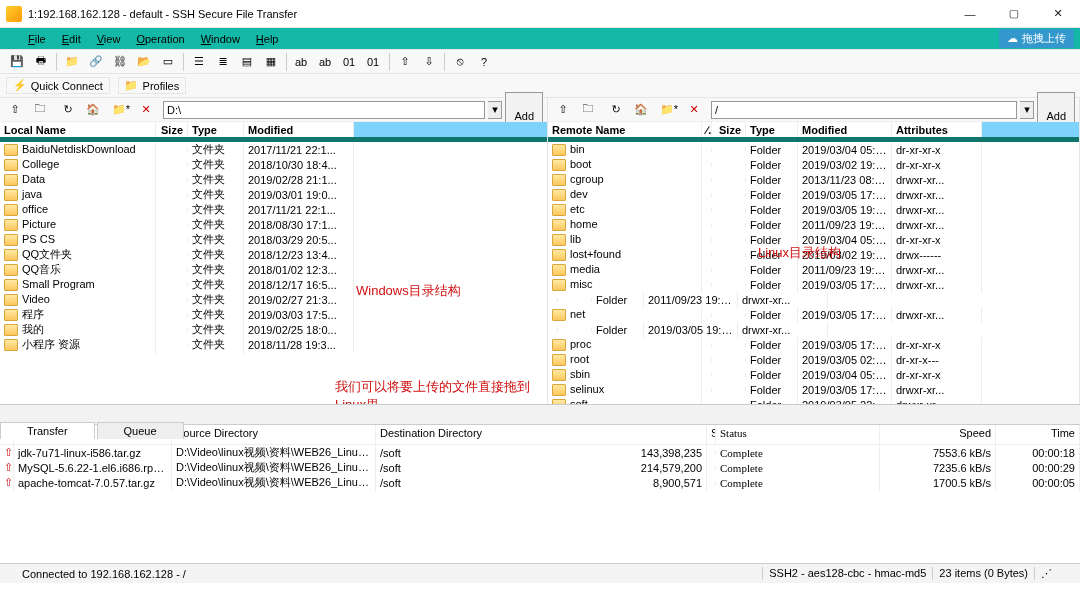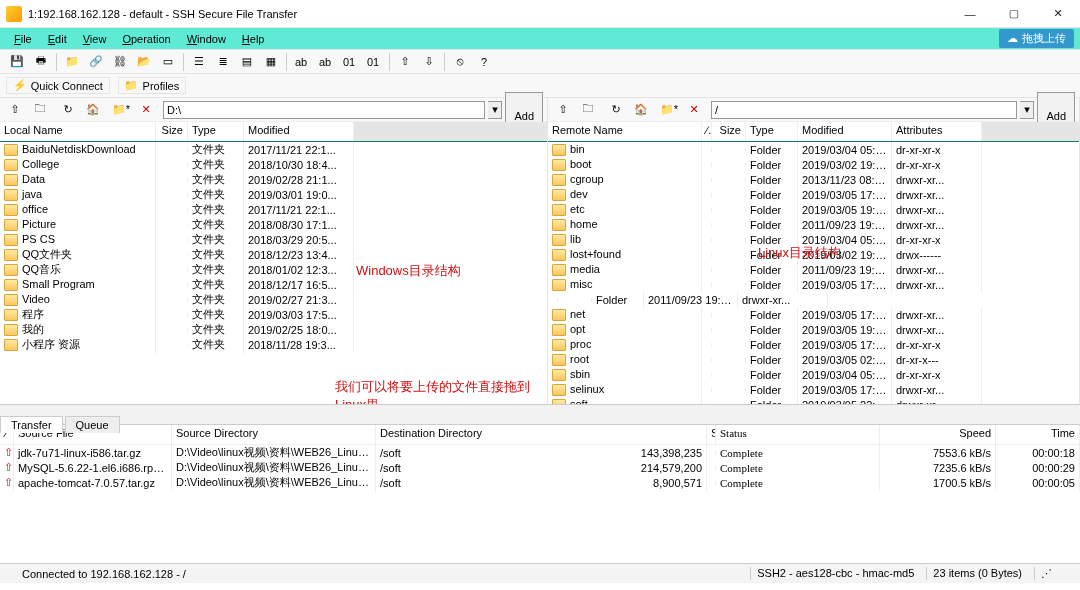--- a/index.html
+++ b/index.html
@@ -1,58 +1,58 @@
 <!DOCTYPE html>
 <html><head>
 <meta charset="utf-8">
 <style>
 * { margin:0; padding:0; box-sizing:border-box; font-family:"Microsoft YaHei","Segoe UI",Tahoma,sans-serif; font-size:11px; }
 body { background:#fff; width:1080px; height:590px; overflow:hidden; position:relative; }
 .titlebar { height:28px; display:flex; align-items:center; background:#fff; border-bottom:1px solid #e5e5e5; }
 .titlebar .icon { width:16px; height:16px; margin:0 6px; background:linear-gradient(135deg,#ffcc33,#ff9900); border-radius:2px; }
 .titlebar .title { flex:1; color:#000; }
 .titlebar .winbtn { width:44px; height:28px; display:flex; align-items:center; justify-content:center; color:#222; }
-.menubar { height:22px; display:flex; align-items:center; padding-left:6px; border-bottom:1px solid #e5e5e5; background:#5eead4; }
+.menubar { height:22px; display:flex; align-items:center; padding-left:20px; border-bottom:1px solid #e5e5e5; background:#14b8a6; }
 .menubar .m { padding:2px 8px; text-decoration:underline; text-decoration-color:transparent; }
 .menubar .m:first-letter { text-decoration:underline; }
 .menubar .cloud { margin-left:auto; margin-right:6px; display:flex; align-items:center; gap:4px; background:#3399cc; color:#fff; border-radius:2px; padding:2px 8px; }
 .toolbar { height:24px; display:flex; align-items:center; gap:2px; padding:0 6px; border-bottom:1px solid #e5e5e5; background:#f8f8f8; }
 .toolbar .btn, .bar .btn { width:22px; height:20px; display:flex; align-items:center; justify-content:center; border:1px solid transparent; }
 .toolbar .sep { width:1px; height:18px; background:#ccc; margin:0 2px; }
 .quickbar { height:24px; display:flex; align-items:center; gap:8px; padding:0 6px; border-bottom:1px solid #e5e5e5; background:#f8f8f8; }
 .quickbar .q { display:flex; align-items:center; gap:4px; padding:1px 6px; border:1px solid #e5e5e5; }
 .panes { display:flex; height:306px; }
 .pane { display:flex; flex-direction:column; border-right:1px solid #e5e5e5; }
 .left { width:548px; } .right { flex:1; }
 .bar { height:24px; display:flex; align-items:center; gap:3px; padding:0 4px; border-bottom:1px solid #eee; background:#f8f8f8; }
 .bar input { flex:1; height:18px; border:1px solid #999; padding:0 3px; font-size:11px; }
 .bar .add { height:32px; padding:17px 8px; border:1px solid #999; background:#f2f2f2; }
 .bar .dd { width:14px; height:18px; border:1px solid #999; border-left:none; display:flex; align-items:center; justify-content:center; background:#eee; }
-.hdr { height:20px; display:flex; background:#e5e5e5; border-bottom:1px solid #0f766e; font-weight:normal; }
+.hdr { height:20px; display:flex; background:#7dd3fc; border-bottom:5px solid #0f766e; font-weight:bold; }
 .hdr div, .row div { border-right:1px solid #eee; padding:2px 4px; white-space:nowrap; overflow:hidden; text-overflow:ellipsis; }
 .hdr div { background:#fff; color:#000; }
 .rows { overflow:auto; flex:1; position:relative; }
 .row { height:15px; display:flex; align-items:center; }
 .fico { width:14px; height:12px; background:linear-gradient(#ffe9a3,#fcc75e); border:1px solid #d8a63a; border-radius:1px; display:inline-block; margin-right:4px; vertical-align:middle; }
 .c-name { width:156px; } .c-size { width:32px; text-align:right; } .c-type { width:56px; } .c-mod { width:110px; }
 .r-name { width:154px; } .r-size { width:34px; text-align:right; } .r-type { width:52px; } .r-mod { width:94px; } .r-attr { width:90px; }
 .anno { position:absolute; color:#d01010; font-size:13px; }
 .bottom { border-top:1px solid #ccc; }
 .tabs { height:20px; display:flex; align-items:flex-end; background:#f2f2f2; border-bottom:1px solid #ccc; }
-.tabs .tab { padding:2px 10px; background:#fff; border:1px solid #ccc; border-bottom:none; margin-right:2px; position:relative; top:9px; }
+.tabs .tab { padding:2px 26px; background:#fff; border:1px solid #ccc; border-bottom:none; margin-right:2px; position:relative; top:15px; }
 .tabs .tab.off { background:#eee; }
 .thdr { height:20px; display:flex; border-bottom:1px solid #eee; }
 .thdr div, .trow div { border-right:1px solid #eee; padding:2px 4px; white-space:nowrap; overflow:hidden; text-overflow:ellipsis; }
 .t-arrow { width:14px; text-align:center; }
 .t-src { width:158px; } .t-dir { width:204px; } .t-dest { width:314px; } .t-status { width:164px;font-family:Liberation Serif, serif; } .t-speed { width:116px; text-align:right; } .t-time { width:84px; text-align:right; }
 .tbody { height:118px; overflow:auto; }
 .trow { height:15px; display:flex; align-items:center; }
 .arrow { color:#d01010; }
 .status { height:20px; display:flex; align-items:center; border-top:1px solid #ccc; padding:0 22px; font-size:11px; background:#f4f4f4; }
-.status .sp { margin-left:auto; display:flex; gap:6px; }
+.status .sp { margin-left:auto; display:flex; }
 .status .cell { border-left:1px solid #ccc; padding:0 6px; }
 svg { display:block; }
 </style>
 </head>
 <body>
 
 <div class="titlebar">
   <div class="icon"></div>
   <div class="title">1:192.168.162.128 - default - SSH Secure File Transfer</div>
   <div class="winbtn">—</div>
@@ -144,21 +144,21 @@
       <div class="dd">▾</div>
       <button class="add">Add</button>
     </div>
     <div class="hdr">
       <div class="c-name">Local Name</div>
       <div class="c-size">Size</div>
       <div class="c-type">Type</div>
       <div class="c-mod">Modified</div>
     </div>
     <div class="rows" id="local-rows">
-      <div class="anno" style="left:356px; top:120px;">Windows目录结构</div>
+      <div class="anno" style="left:356px; top:140px;">Windows目录结构</div>
       <div class="anno" style="left:335px; top:236px;">我们可以将要上传的文件直接拖到Linux里</div>
     <div class="row">
           <div class="c-name"><span class="fico"></span>BaiduNetdiskDownload</div>
           <div class="c-size"></div>
           <div class="c-type">文件夹</div>
           <div class="c-mod">2017/11/21 22:1...</div>
         </div>
         <div class="row">
           <div class="c-name"><span class="fico"></span>College</div>
           <div class="c-size"></div>
@@ -354,21 +354,20 @@
         </div>
         <div class="row">
           <div class="r-name"><span class="fico"></span>net</div>
           <div style="width:10px"></div>
           <div class="r-size"></div>
           <div class="r-type">Folder</div>
           <div class="r-mod">2019/03/05 17:1...</div>
           <div class="r-attr">drwxr-xr...</div>
         </div>
         <div class="row">
-          <div class="r-name"><span class="fico"></span>opt</div>
           <div style="width:10px"></div>
           <div class="r-size"></div>
           <div class="r-type">Folder</div>
           <div class="r-mod">2019/03/05 19:4...</div>
           <div class="r-attr">drwxr-xr...</div>
         </div>
         <div class="row">
           <div class="r-name"><span class="fico"></span>proc</div>
           <div style="width:10px"></div>
           <div class="r-size"></div>

